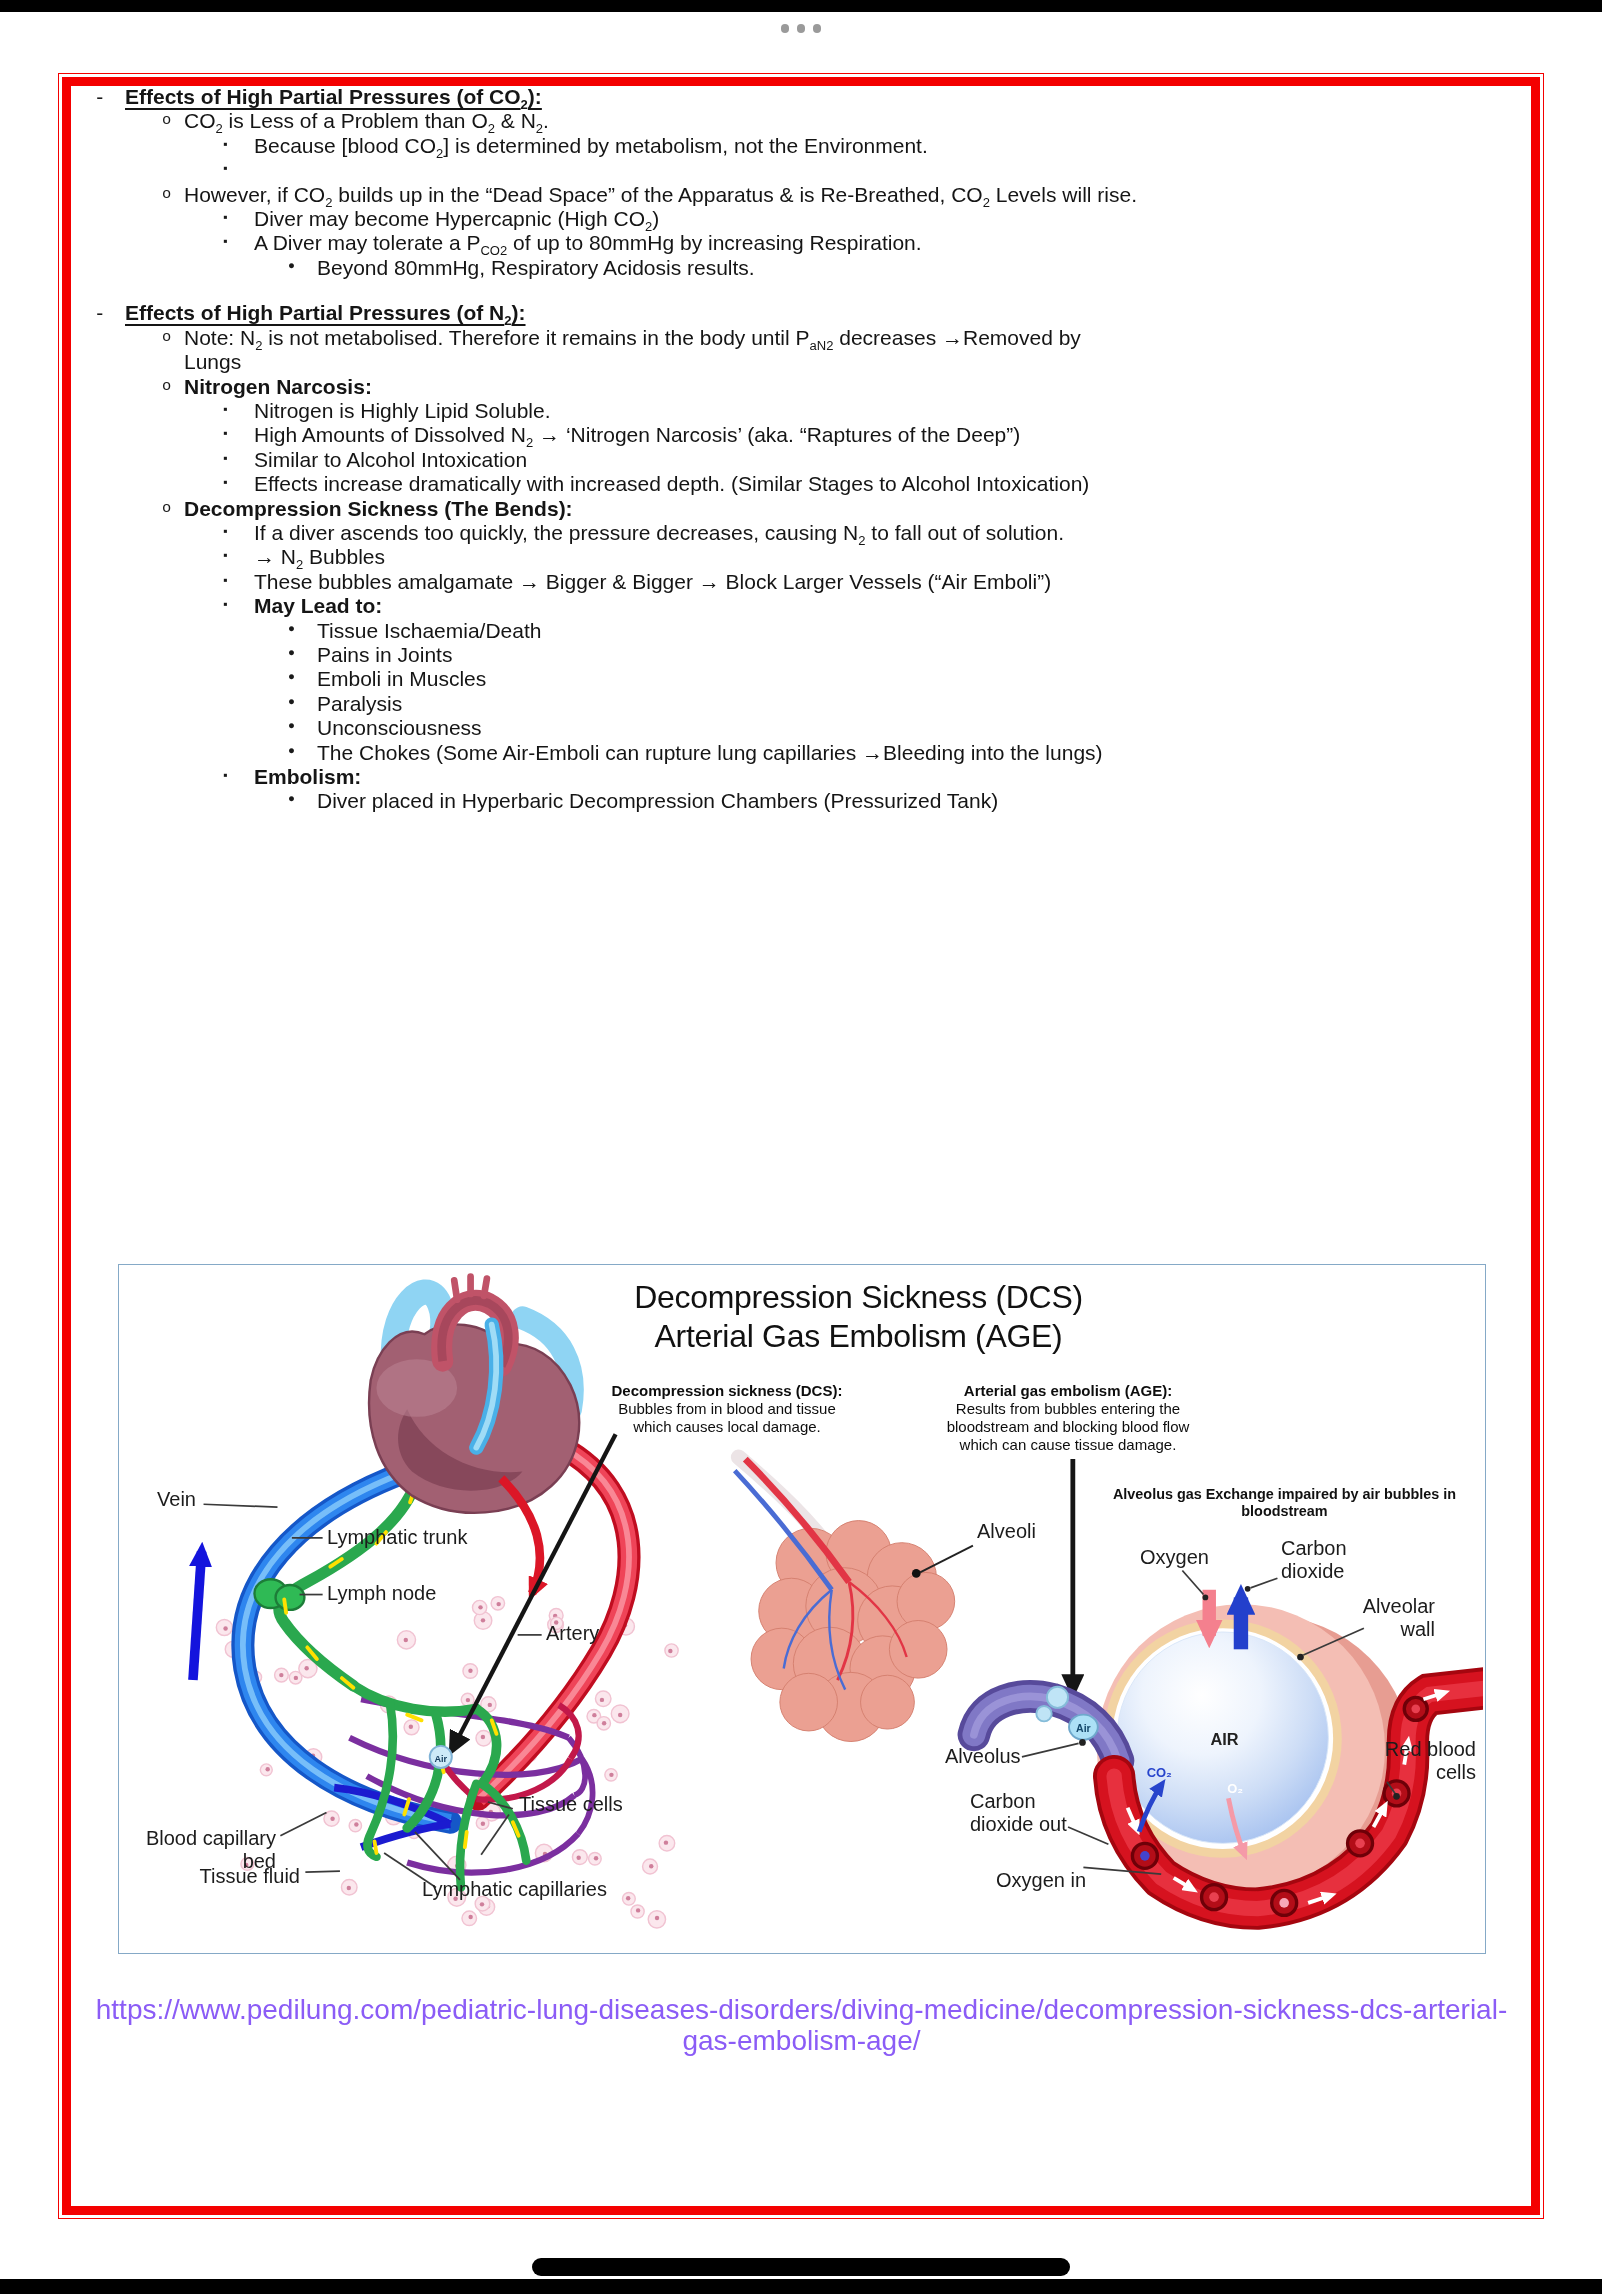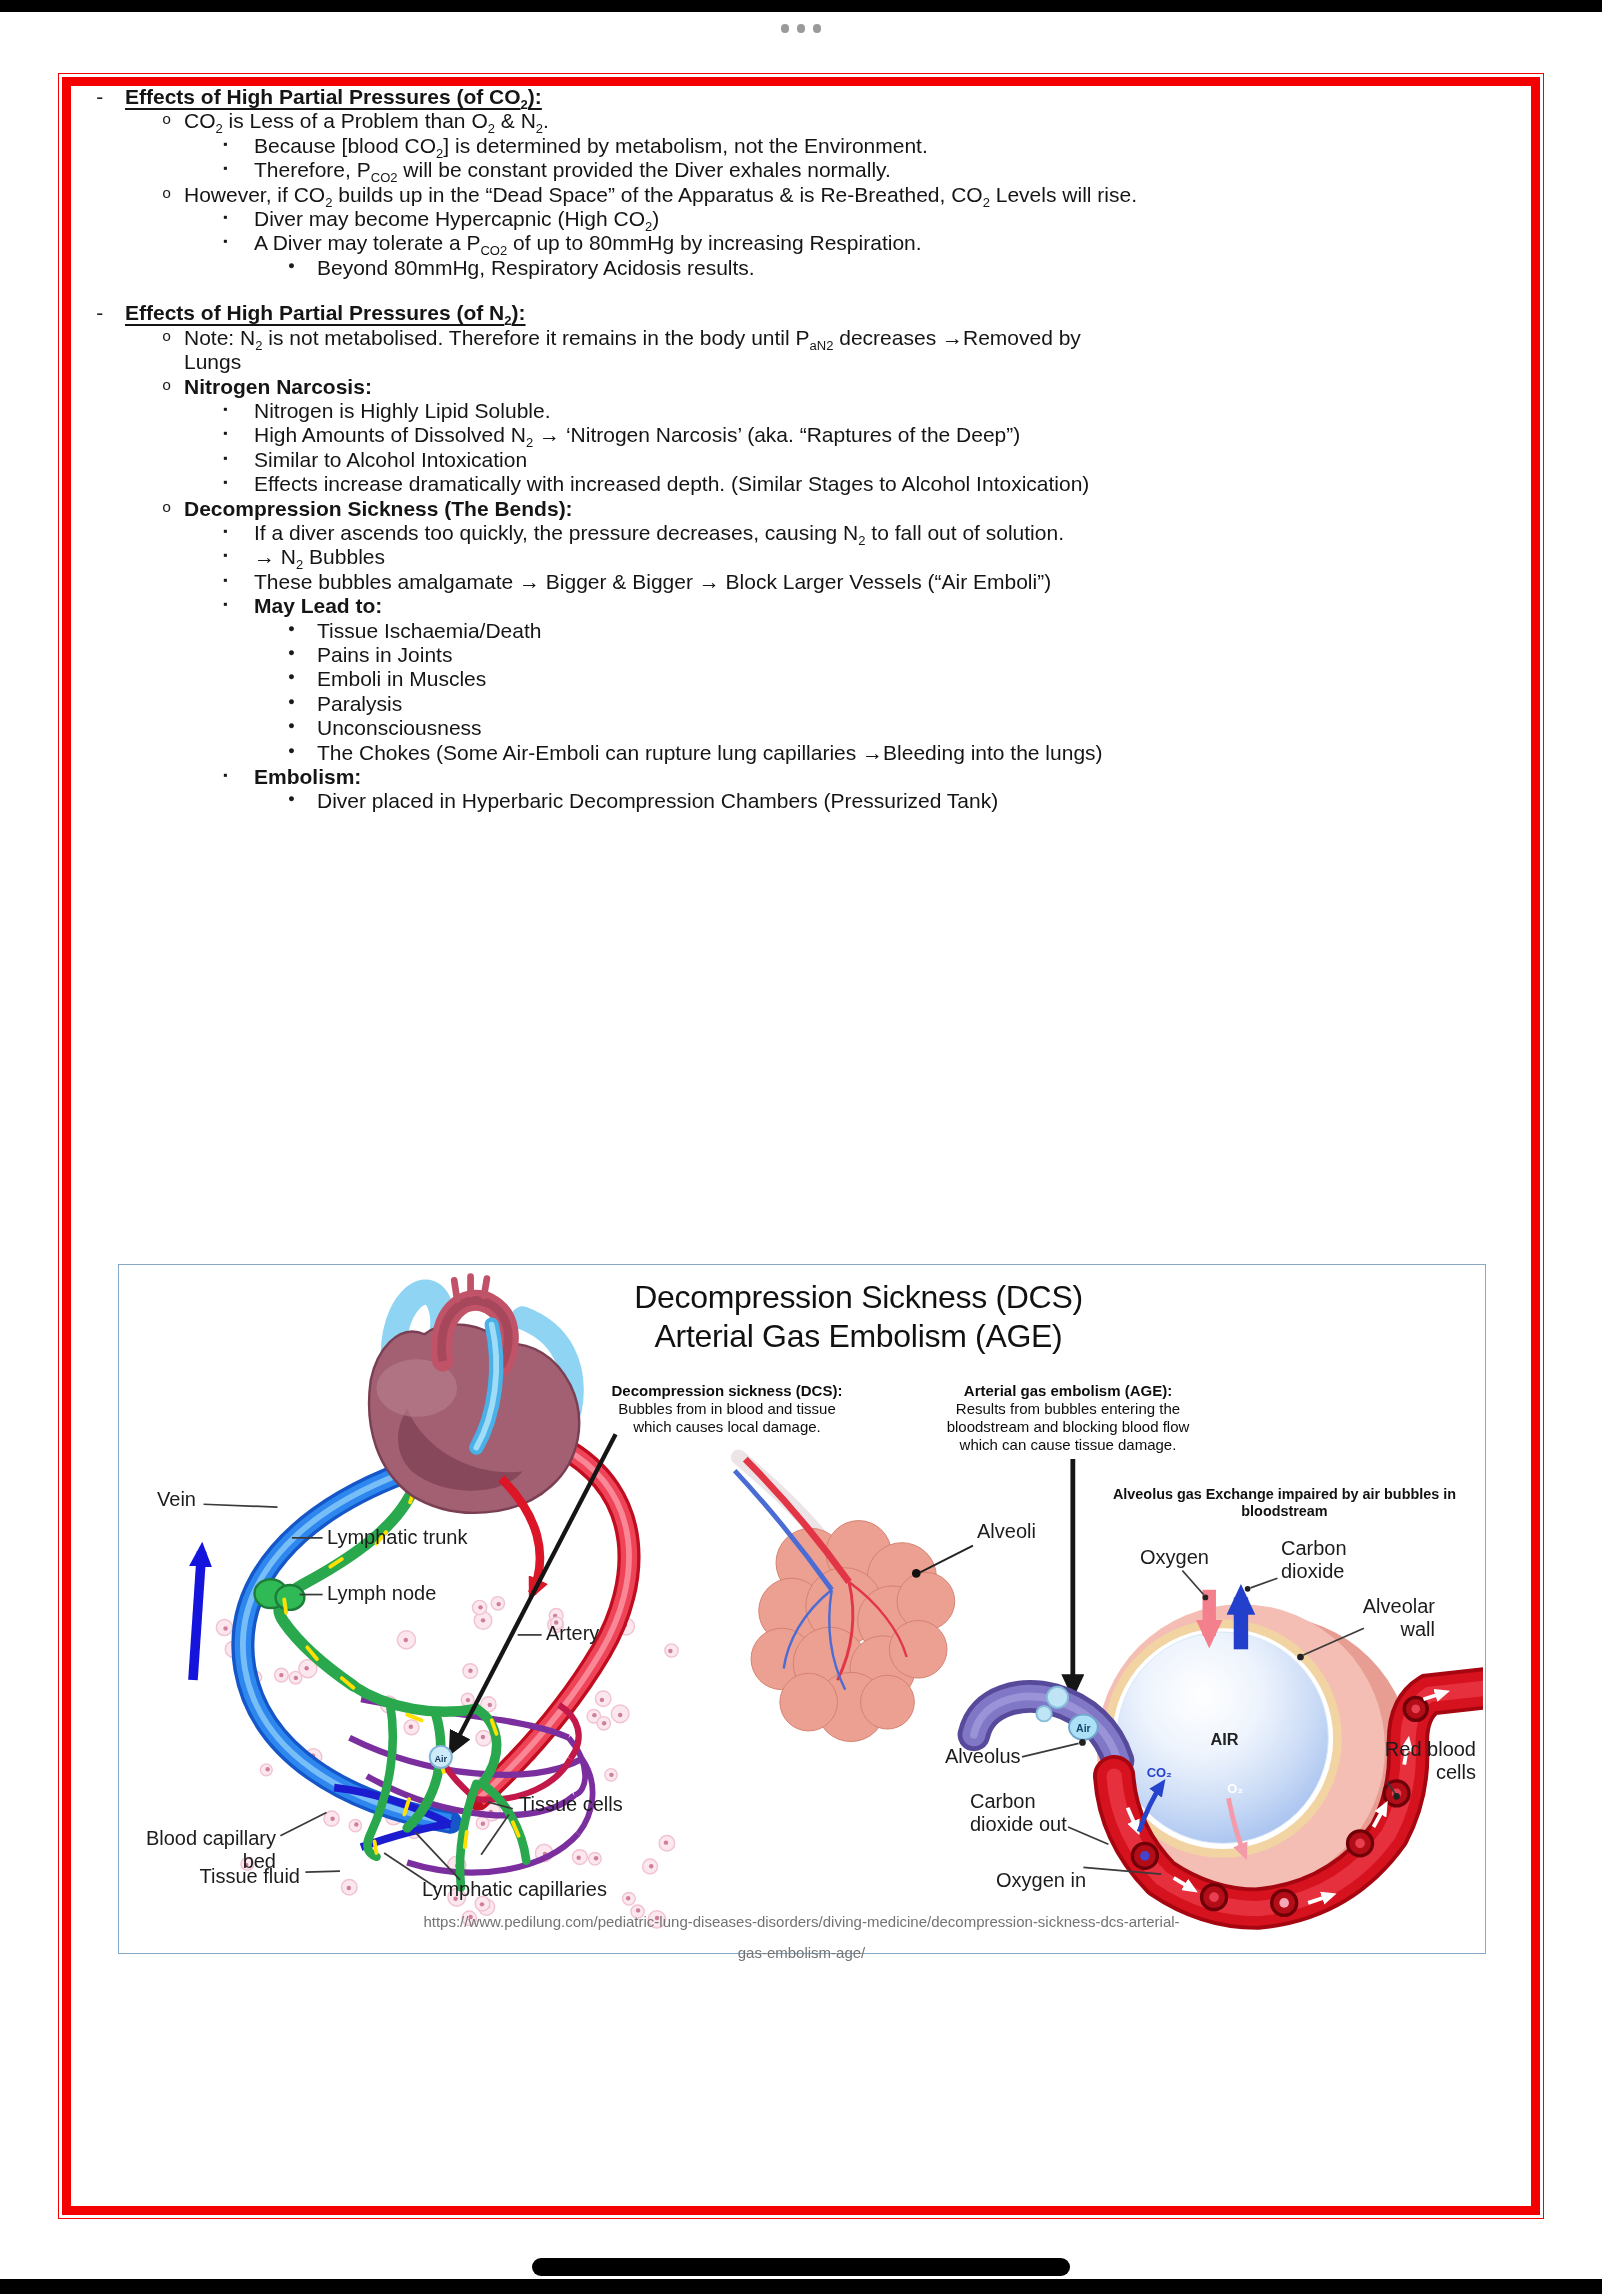--- a/index.html
+++ b/index.html
@@ -36,21 +36,21 @@
   #figsvg{position:absolute;left:0;top:0;}
   .ftitle{position:absolute;left:456px;top:13.4px;width:567px;text-align:center;font-size:32px;line-height:39px;color:#111;white-space:pre-line;letter-spacing:-0.3px;}
   .fcap{position:absolute;text-align:center;font-size:15px;line-height:18px;color:#0d0d0d;}
   .fcap .t{font-weight:700;}
   .fcap .b{white-space:pre-line;}
   .frtitle{position:absolute;left:988px;top:221px;width:355px;text-align:center;font-size:14.4px;font-weight:700;line-height:17.3px;color:#111;white-space:pre-line;}
   .flabel{position:absolute;font-size:20px;line-height:23px;color:#1c1c1c;white-space:pre-line;}
   .ralign{text-align:right;}
   svg text{font-family:"Liberation Sans",sans-serif;}
   
-  #url{position:absolute;left:80px;top:1906px;width:1443px;text-align:center;font-size:15px;line-height:31px;color:#737373;white-space:pre-line;}
+  #url{position:absolute;left:80px;top:1994px;width:1443px;text-align:center;font-size:28px;line-height:31px;color:#8b5cf6;white-space:pre-line;}
 </style>
 </head>
 <body>
 
 <div class="bezel" id="bezel-top"></div>
 <div id="dots"><span class="dot"></span><span class="dot"></span><span class="dot"></span></div>
 <div id="homebar"></div>
 <div class="bezel" id="bezel-bottom"></div>
 
 <div id="pageframe"></div>
@@ -63,21 +63,20 @@
     <div class="nrow" style="top: 24.4px;">
       <span class="mk mk2">o</span>
       <span class="tx tx2">CO<sub>2</sub> is Less of a Problem than O<sub>2</sub> &amp; N<sub>2</sub>.</span>
     </div>
     <div class="nrow" style="top: 49px;">
       <span class="mk mk3">▪</span>
       <span class="tx tx3">Because [blood CO<sub>2</sub>] is determined by metabolism, not the Environment.</span>
     </div>
     <div class="nrow" style="top: 73px;">
       <span class="mk mk3">▪</span>
-      <span class="tx tx3">Therefore, P<sub>CO2</sub> will be constant provided the Diver exhales normally.</span>
     </div>
     <div class="nrow" style="top: 98px;">
       <span class="mk mk2">o</span>
       <span class="tx tx2">However, if CO<sub>2</sub> builds up in the “Dead Space” of the Apparatus &amp; is Re-Breathed, CO<sub>2</sub> Levels will rise.</span>
     </div>
     <div class="nrow" style="top: 122px;">
       <span class="mk mk3">▪</span>
       <span class="tx tx3">Diver may become Hypercapnic (High CO<sub>2</sub>)</span>
     </div>
     <div class="nrow" style="top: 146px;">

